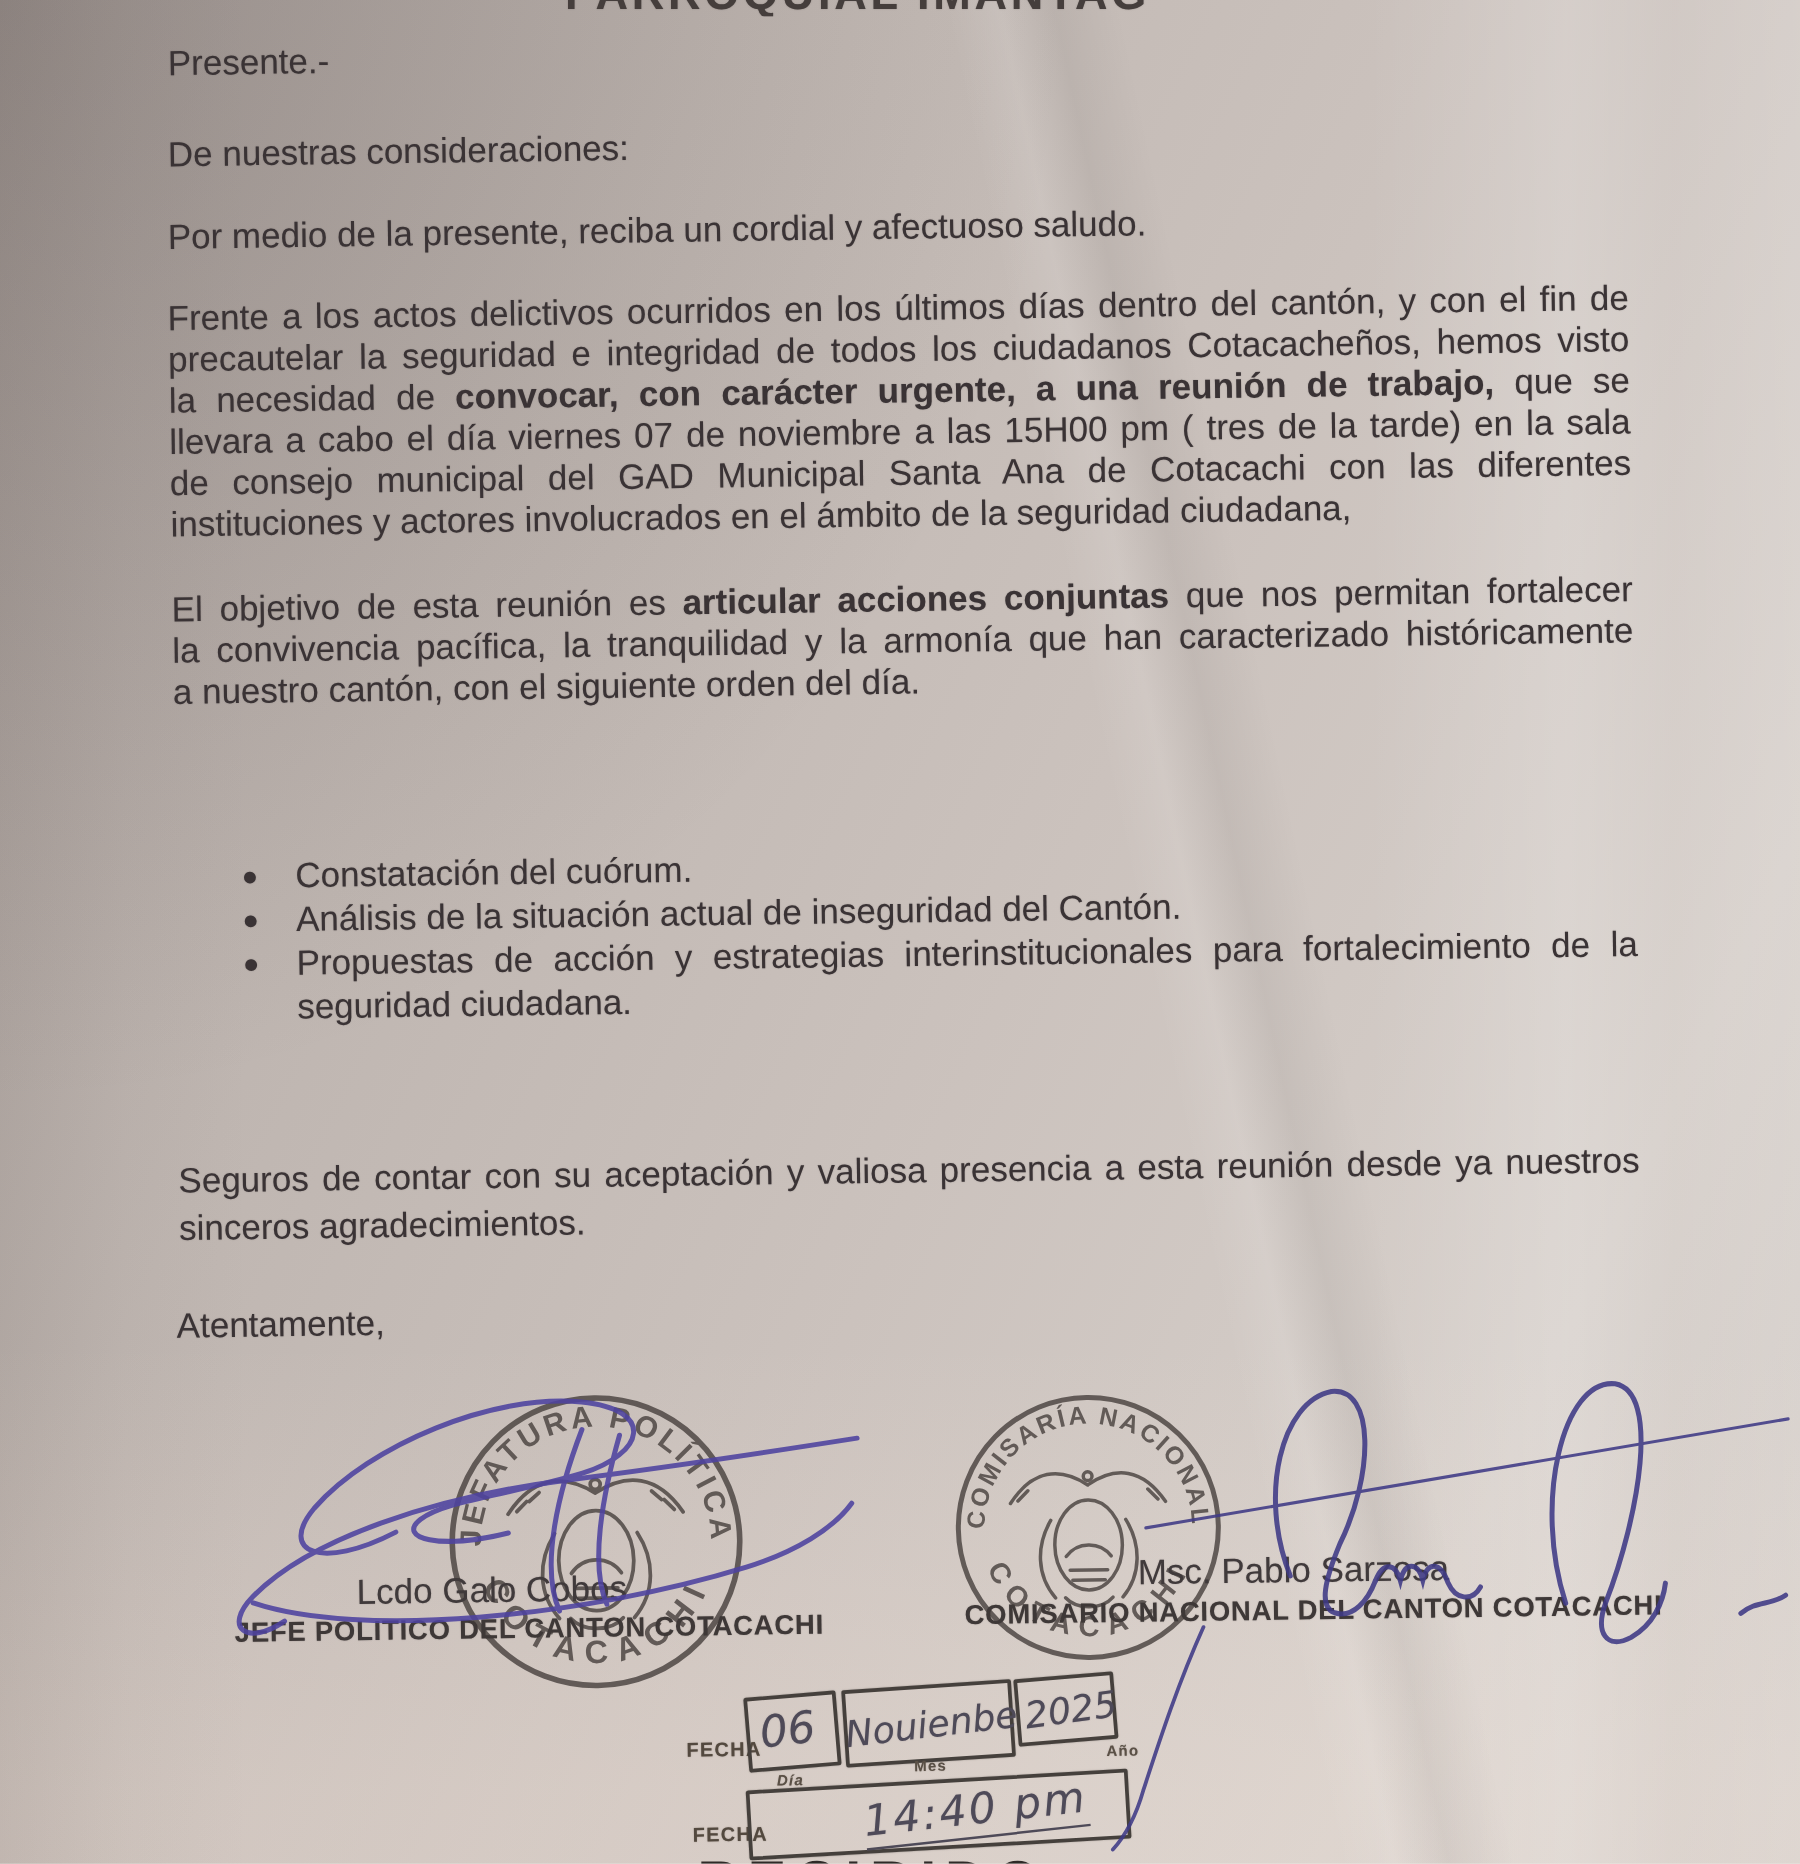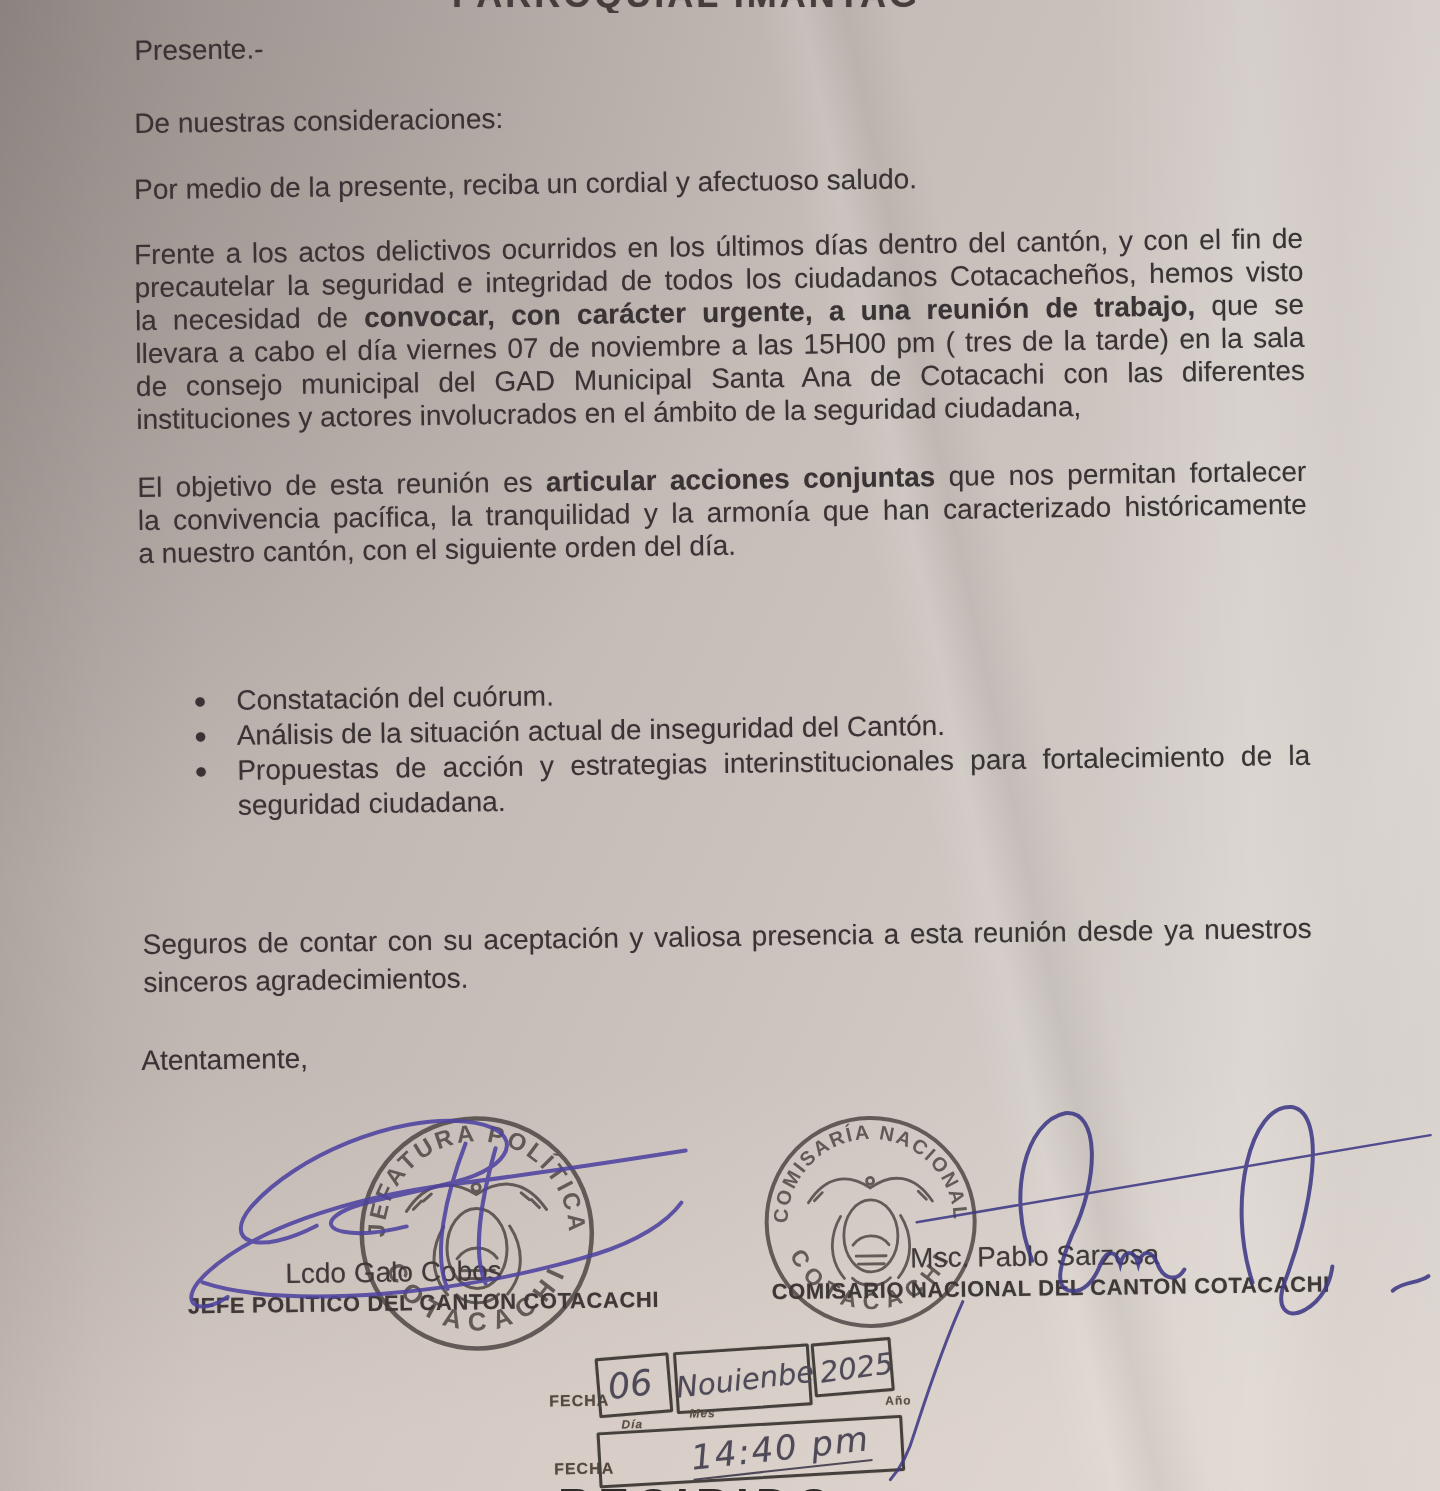--- a/index.html
+++ b/index.html
@@ -206,21 +206,21 @@
       <div class="abs dlabel" style="left:540px;top:1390px;z-index:3;">FECHA</div>
 
       <div class="dbox" style="left:588px;top:1354px;width:68px;height:54px;transform:rotate(-4deg);z-index:3;">
         <div class="hand" style="position:absolute;left:8px;top:6px;font-size:35px;transform:rotate(-2deg);">06</div>
       </div>
       <div class="abs dsub" style="left:612px;top:1416px;z-index:3;font-style:italic;">Día</div>
 
       <div class="dbox" style="left:666px;top:1348px;width:130px;height:56px;transform:rotate(-3deg);z-index:3;">
         <div class="hand" style="position:absolute;left:-2px;top:12px;font-size:29px;transform:rotate(-3deg);">Nouienbe</div>
       </div>
-      <div class="abs dsub" style="left:680px;top:1406px;z-index:3;font-style:italic;">Mes</div>
+      <div class="abs dsub" style="left:722px;top:1406px;z-index:3;">Mes</div>
 
       <div class="dbox" style="left:804px;top:1342px;width:74px;height:48px;transform:rotate(-4deg);z-index:3;">
         <div class="hand" style="position:absolute;left:4px;top:8px;font-size:29px;transform:rotate(-3deg);">2025</div>
       </div>
       <div class="abs dsub" style="left:876px;top:1396px;z-index:3;">Año</div>
 
       <div class="abs dlabel" style="left:544px;top:1458px;z-index:3;">FECHA</div>
       <div class="dbox" style="left:588px;top:1424px;width:300px;height:50px;transform:rotate(-2.5deg);z-index:3;">
         <div class="hand" style="position:absolute;left:90px;top:3px;font-size:34px;letter-spacing:2px;transform:rotate(-3deg);border-bottom:2px solid #4e4a58;padding-bottom:1px;">14:40 pm</div>
       </div>

